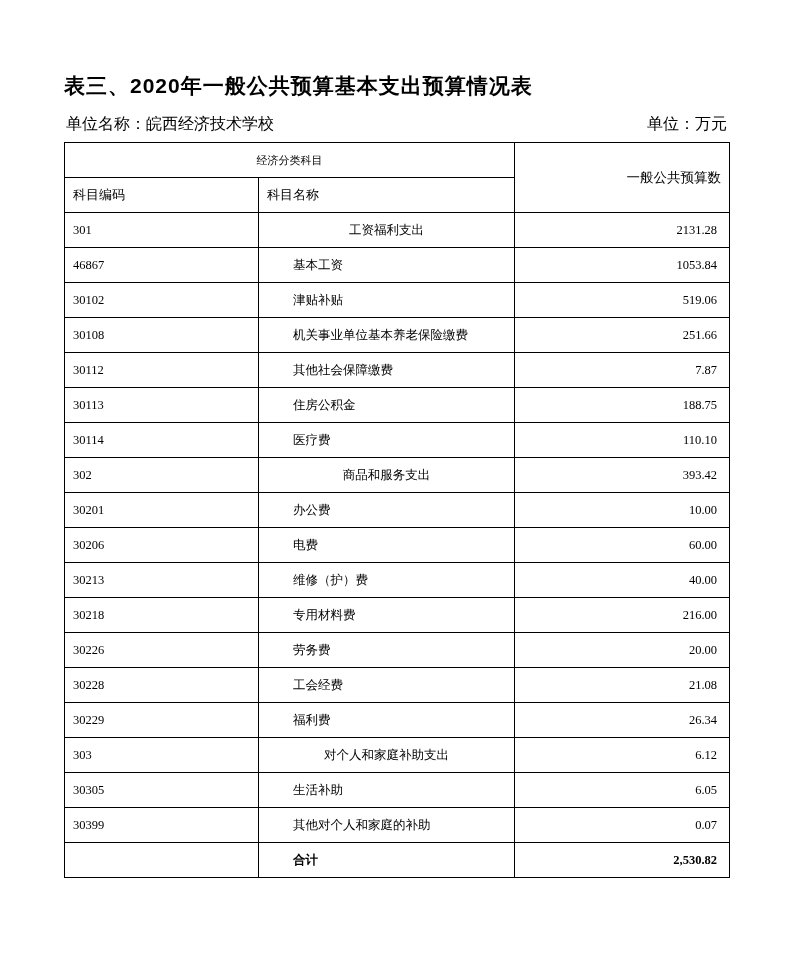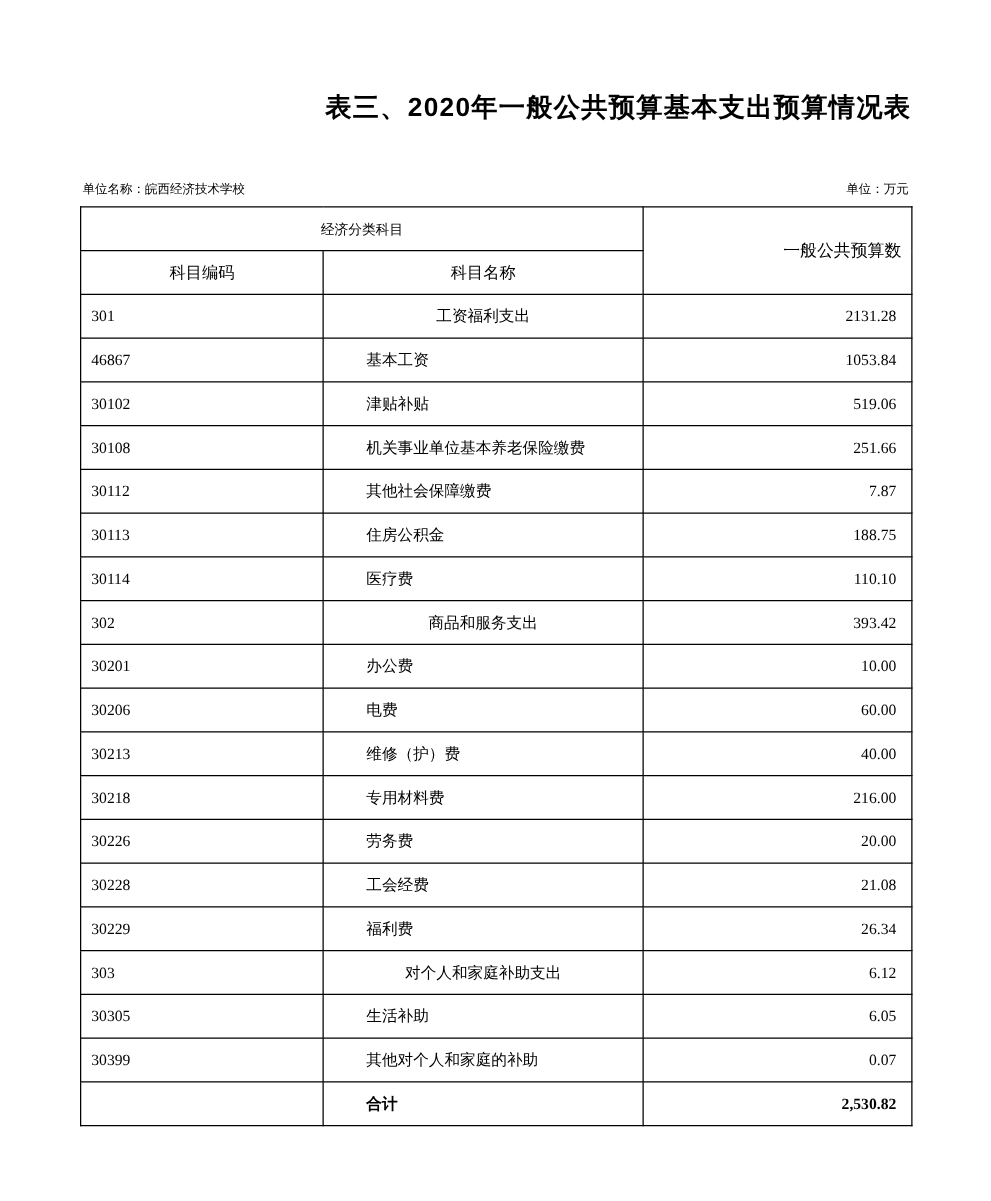--- a/index.html
+++ b/index.html
@@ -15,34 +15,34 @@
     position: relative;
   }
   .page {
     width: 793px;
     height: 961px;
     box-sizing: border-box;
     padding: 0 64px;
     position: relative;
   }
   .title {
-    text-align: right;
+    text-align: left;
     font-size: 21px;
     font-weight: bold;
     letter-spacing: 1px;
     padding-top: 72px;
     padding-bottom: 0;
     font-family: "Liberation Sans", "DejaVu Sans", sans-serif;
   }
   .meta-row {
     display: flex;
     justify-content: space-between;
     align-items: flex-end;
-    font-size: 10px;
-    margin-top: 44px;
+    font-size: 16px;
+    margin-top: 14px;
     margin-bottom: 7px;
     padding: 0 2px;
   }
   .meta-left, .meta-right {
     white-space: nowrap;
   }
   table.budget {
     border-collapse: collapse;
     width: 665px;
     table-layout: fixed;
@@ -57,21 +57,21 @@
   }
   col.c-code { width: 194px; }
   col.c-name { width: 256px; }
   col.c-val  { width: 215px; }
 
   .hdr-group {
     text-align: center;
     font-size: 11px;
   }
   .hdr-sub {
-    text-align: center;
+    text-align: left;
     font-size: 13px;
   }
   .hdr-val {
     text-align: right;
     font-size: 13.5px;
     vertical-align: middle;
   }
   .cat-row td {
     font-weight: bold;
   }

